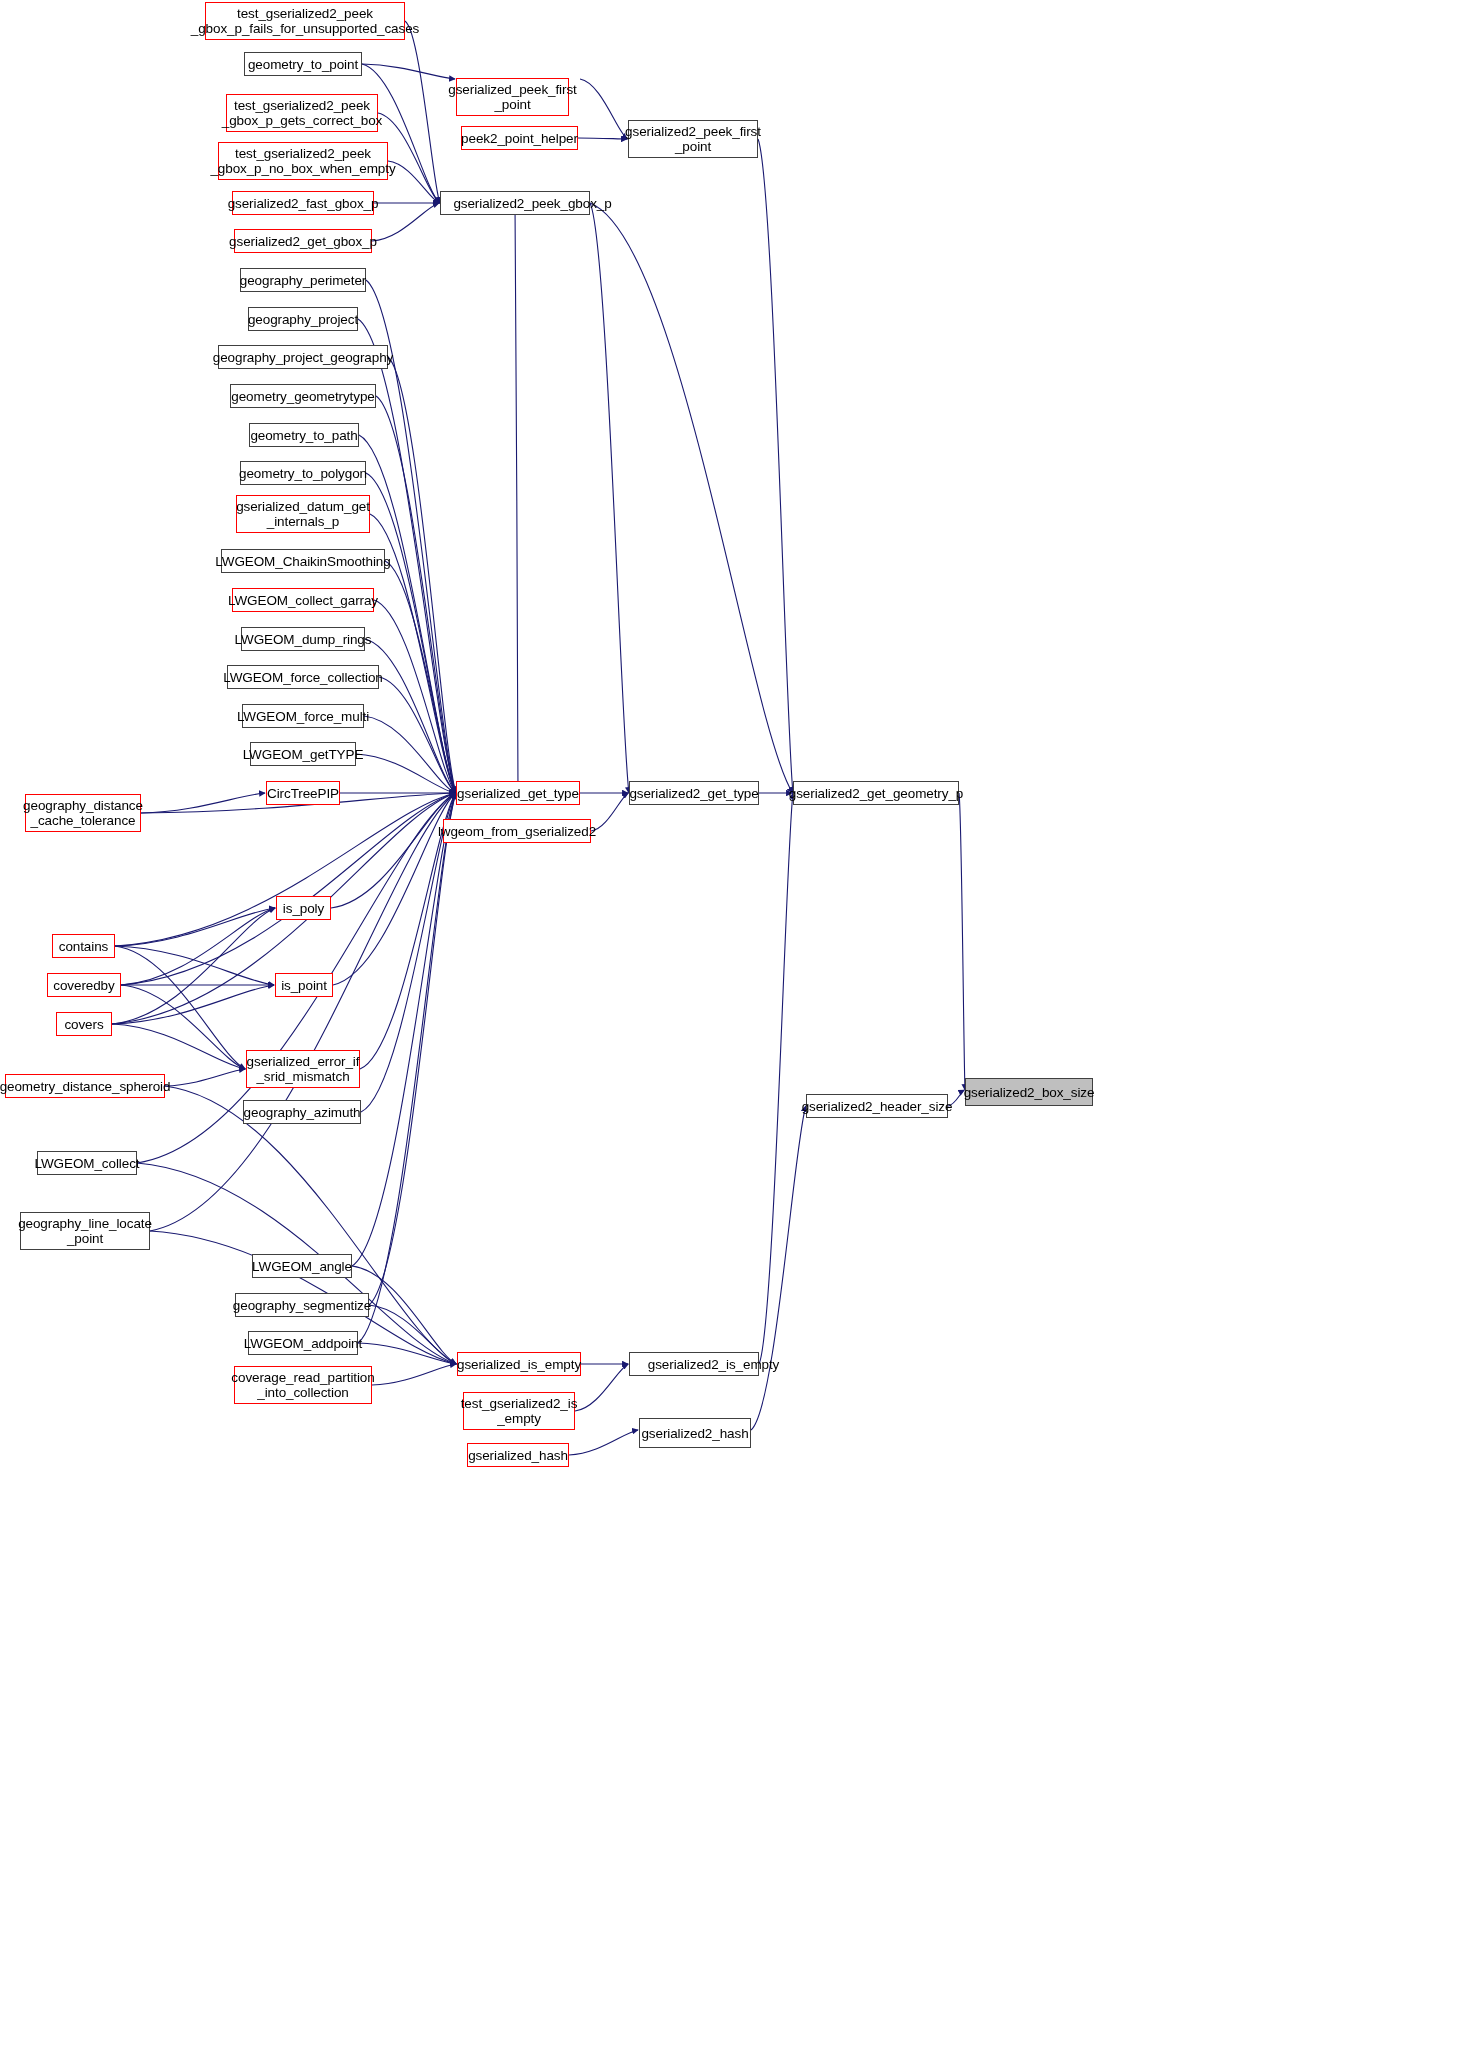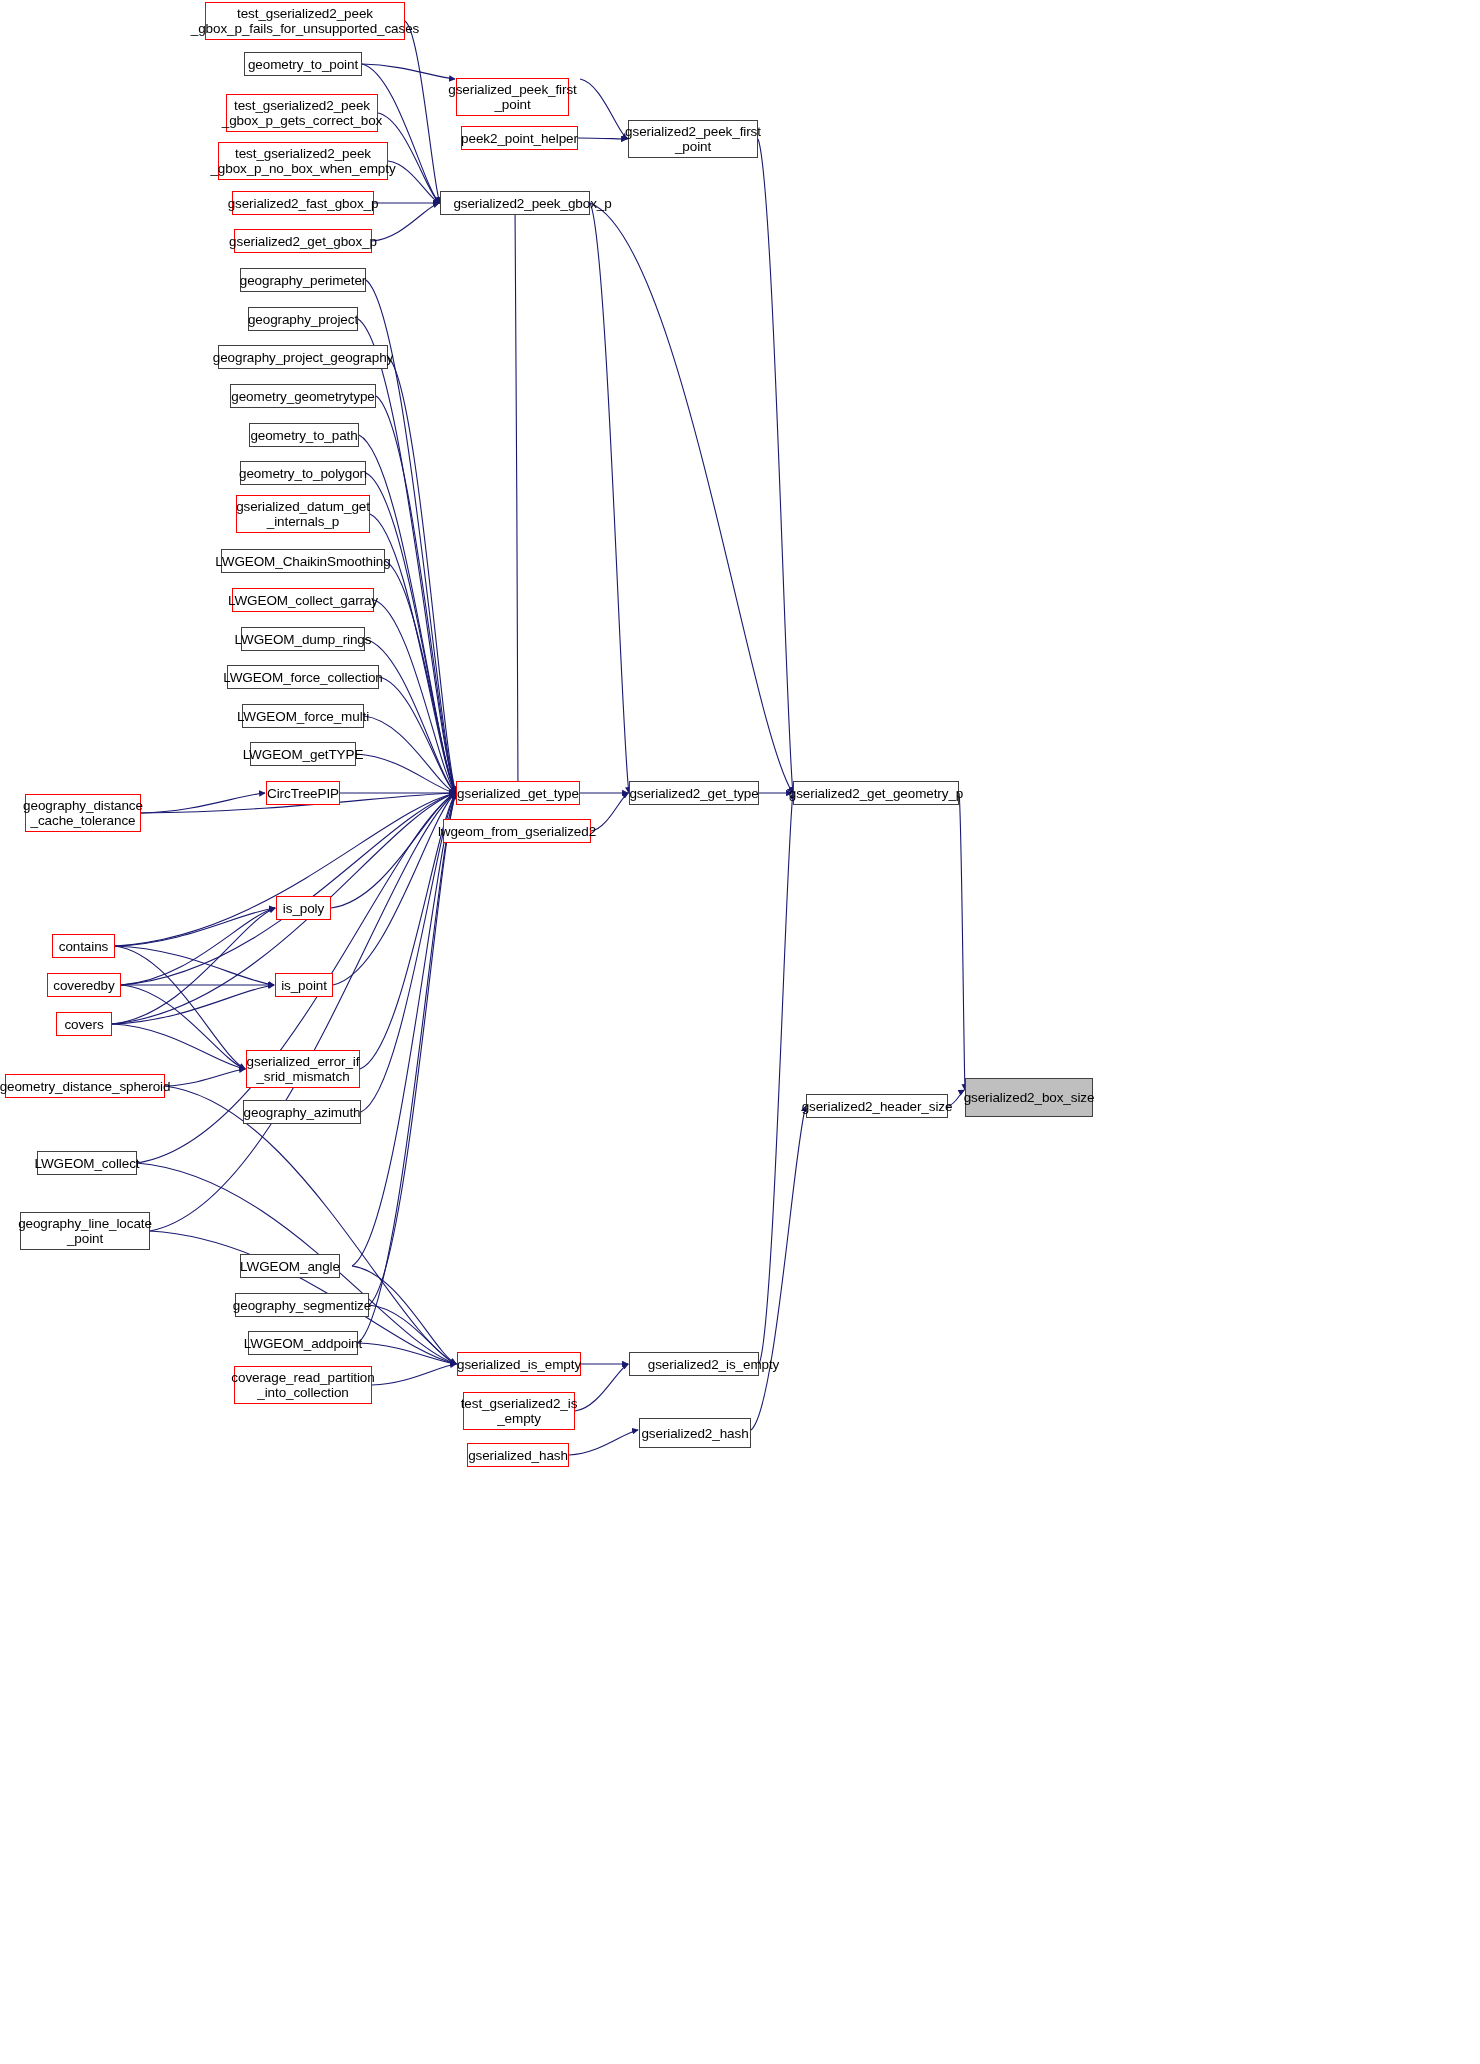--- a/index.html
+++ b/index.html
@@ -169,28 +169,28 @@
       <div class="node red" style="left: 25px; top: 794px; width: 116px; height: 38px;">geography_distance
 _cache_tolerance</div>
       <div class="node red" style="left: 443px; top: 819px; width: 148px; height: 24px;">lwgeom_from_gserialized2</div>
       <div class="node red" style="left: 276px; top: 896px; width: 55px; height: 24px;">is_poly</div>
       <div class="node red" style="left: 52px; top: 934px; width: 63px; height: 24px;">contains</div>
       <div class="node red" style="left: 275px; top: 973px; width: 58px; height: 24px;">is_point</div>
       <div class="node red" style="left: 47px; top: 973px; width: 74px; height: 24px;">coveredby</div>
       <div class="node red" style="left: 56px; top: 1012px; width: 56px; height: 24px;">covers</div>
       <div class="node red" style="left: 246px; top: 1050px; width: 114px; height: 38px;">gserialized_error_if
 _srid_mismatch</div>
-      <div class="node current" style="left: 965px; top: 1078px; width: 128px; height: 39px;">gserialized2_box_size</div>
+      <div class="node current" style="left: 965px; top: 1078px; width: 128px; height: 28px;">gserialized2_box_size</div>
       <div class="node red" style="left: 5px; top: 1074px; width: 160px; height: 24px;">geometry_distance_spheroid</div>
       <div class="node black" style="left: 243px; top: 1100px; width: 118px; height: 24px;">geography_azimuth</div>
       <div class="node black" style="left: 806px; top: 1094px; width: 142px; height: 24px;">gserialized2_header_size</div>
       <div class="node black" style="left: 37px; top: 1151px; width: 100px; height: 24px;">LWGEOM_collect</div>
       <div class="node black" style="left: 20px; top: 1212px; width: 130px; height: 38px;">geography_line_locate
 _point</div>
-      <div class="node black" style="left: 240px; top: 1254px; width: 100px; height: 24px;">LWGEOM_angle</div>
+      <div class="node black" style="left: 252px; top: 1254px; width: 100px; height: 24px;">LWGEOM_angle</div>
       <div class="node black" style="left: 235px; top: 1293px; width: 134px; height: 24px;">geography_segmentize</div>
       <div class="node black" style="left: 248px; top: 1331px; width: 110px; height: 24px;">LWGEOM_addpoint</div>
       <div class="node red" style="left: 457px; top: 1352px; width: 124px; height: 24px;">gserialized_is_empty</div>
       <div class="node black" style="left: 629px; top: 1352px; width: 130px; height: 24px; padding-left: 42px;">gserialized2_is_empty</div>
       <div class="node red" style="left: 234px; top: 1366px; width: 138px; height: 38px;">coverage_read_partition
 _into_collection</div>
       <div class="node red" style="left: 463px; top: 1392px; width: 112px; height: 38px;">test_gserialized2_is
 _empty</div>
       <div class="node black" style="left: 639px; top: 1418px; width: 112px; height: 30px;">gserialized2_hash</div>
       <div class="node red" style="left: 467px; top: 1443px; width: 102px; height: 24px;">gserialized_hash</div>

